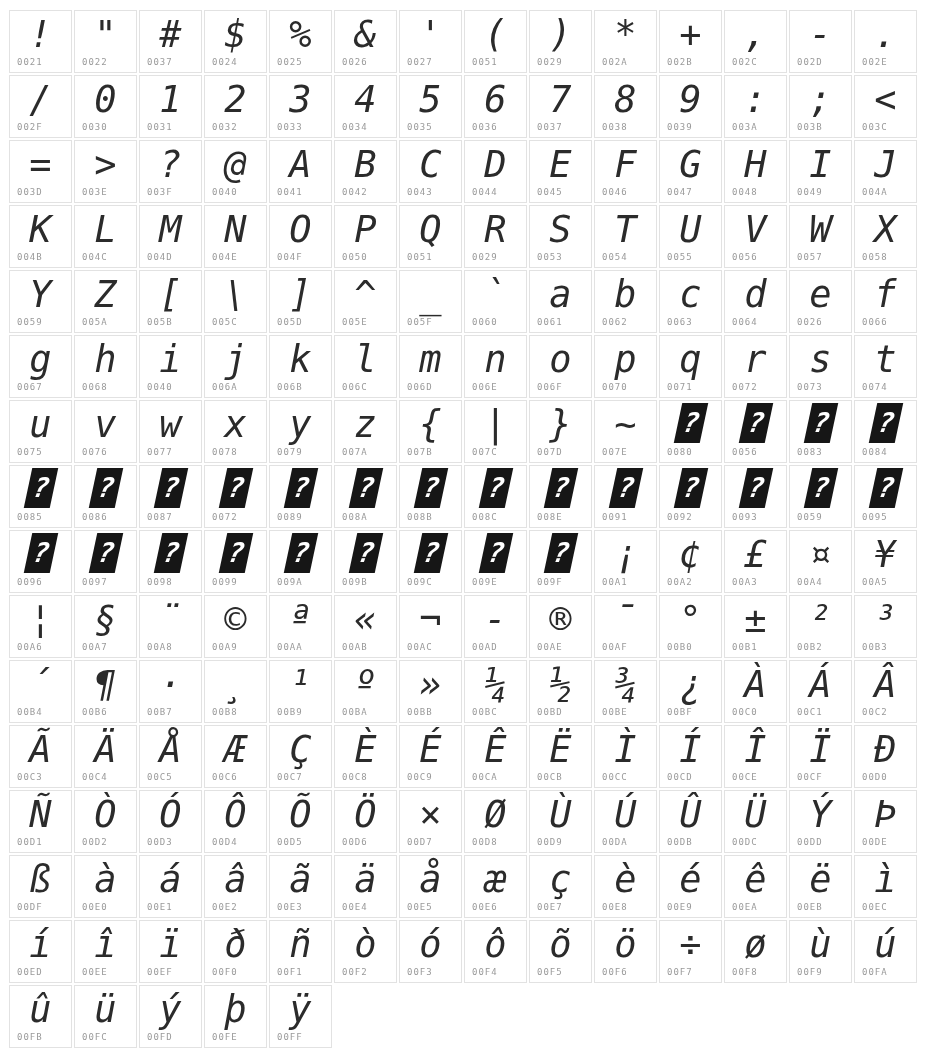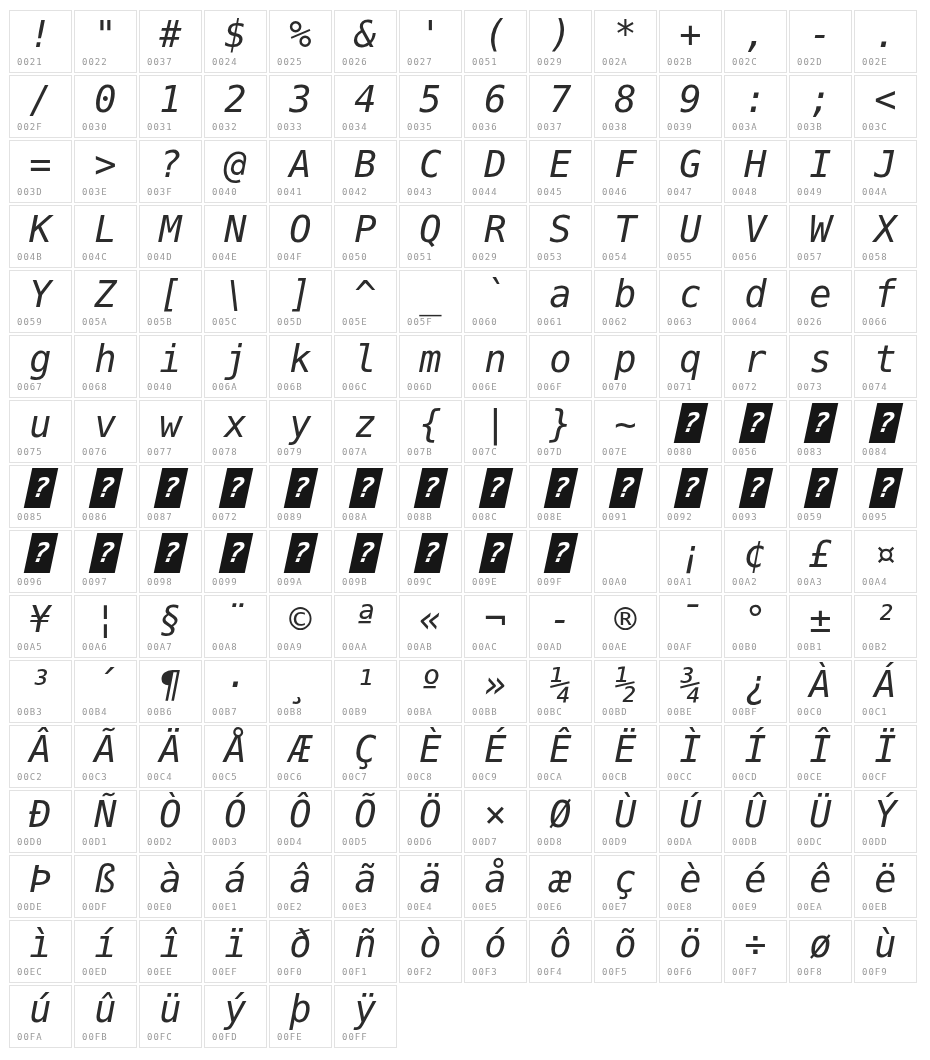--- a/index.html
+++ b/index.html
@@ -1094,27 +1094,20 @@
   <div class="cell is-notdef">
     <div class="glyph">
 
       <span class="notdef-box">
           <span class="q">?</span>
         </span>
     </div>
     <div class="cp">009F</div>
   </div>
 
-  <div class="cell">
-    <div class="glyph">
-      <span class="glyph-text"></span>
-
-    </div>
-    <div class="cp">00A0</div>
-  </div>
 
   <div class="cell">
     <div class="glyph">
       <span class="glyph-text">¡</span>
 
     </div>
     <div class="cp">00A1</div>
   </div>
 
   <div class="cell">

